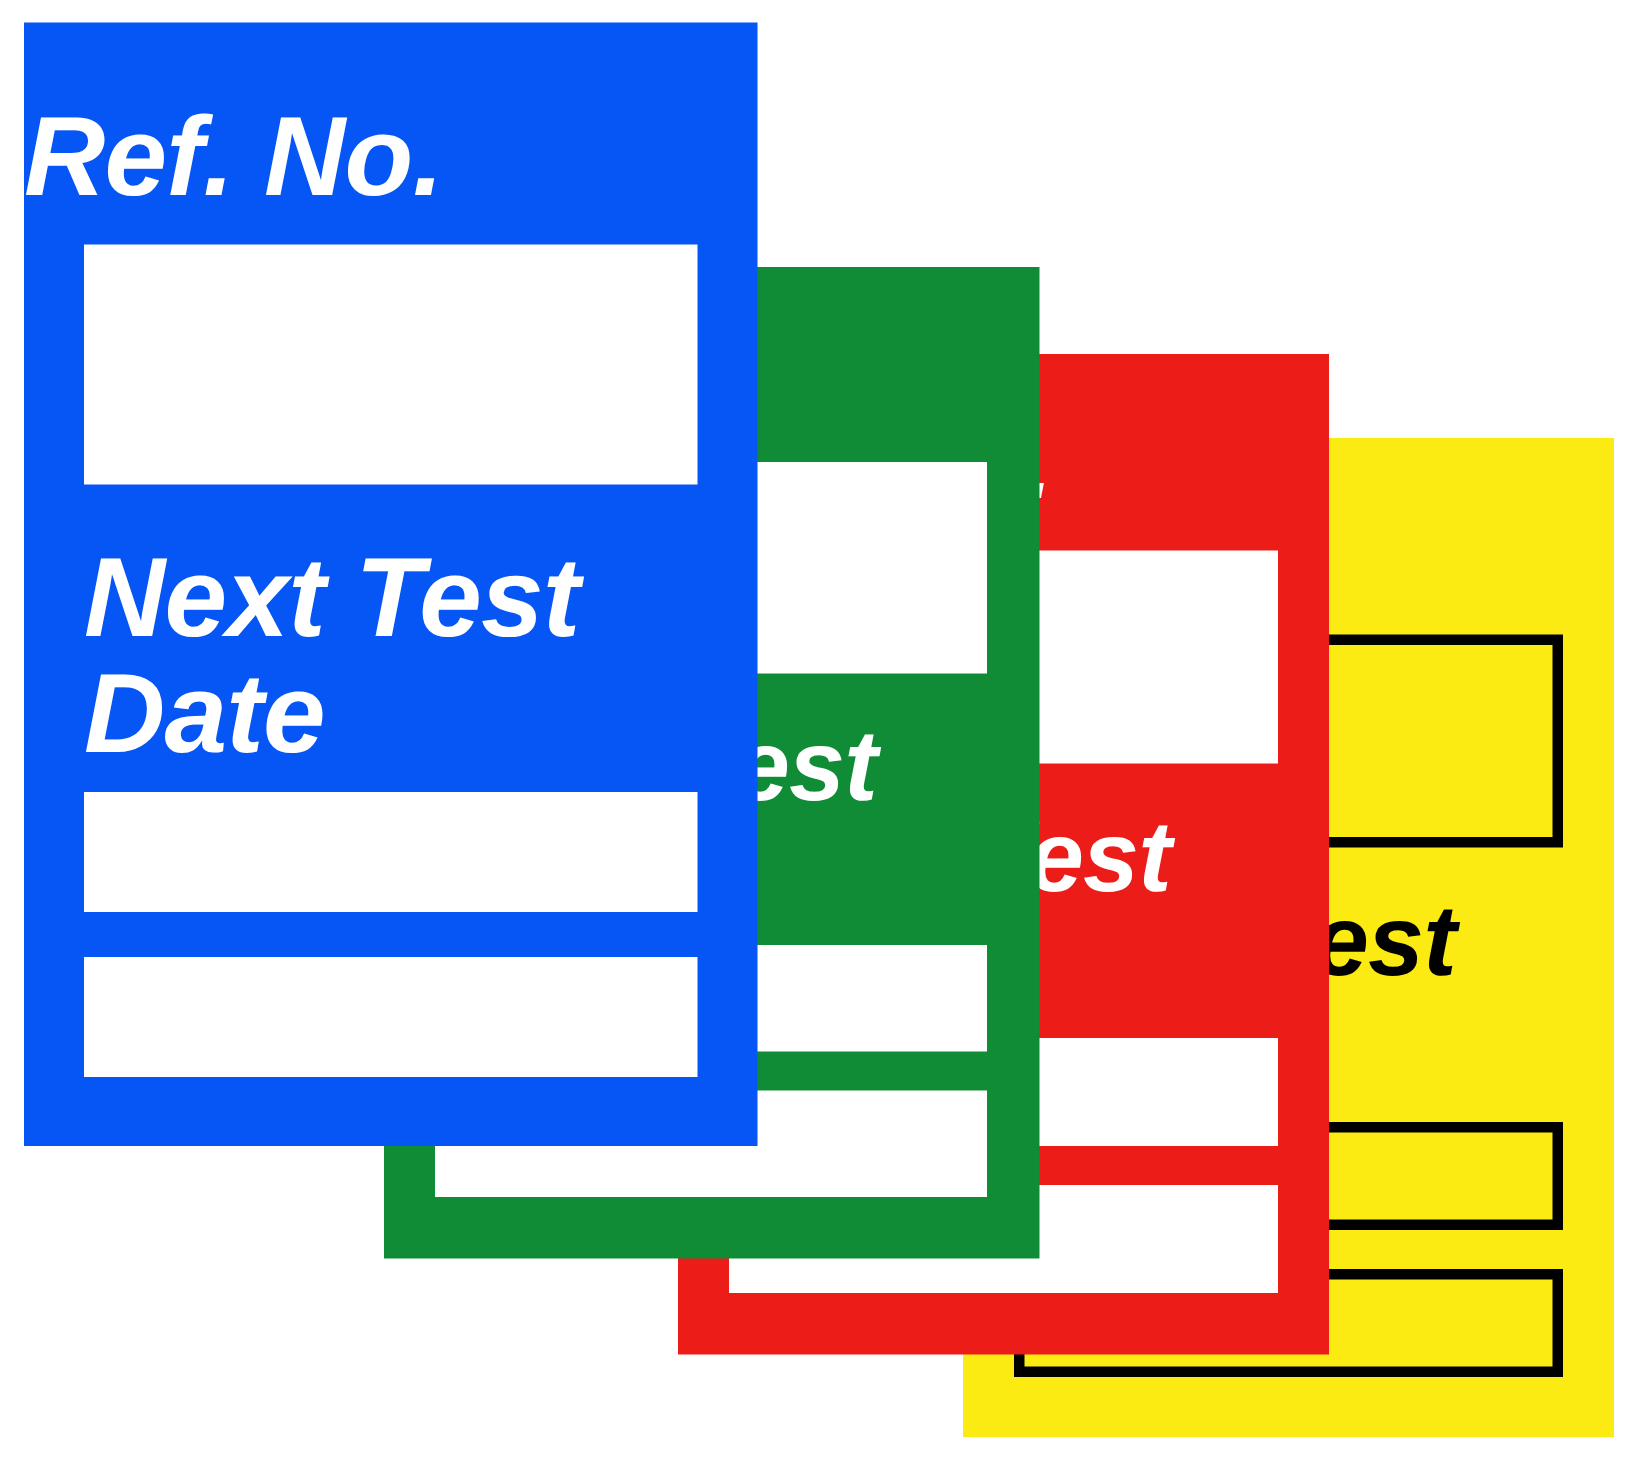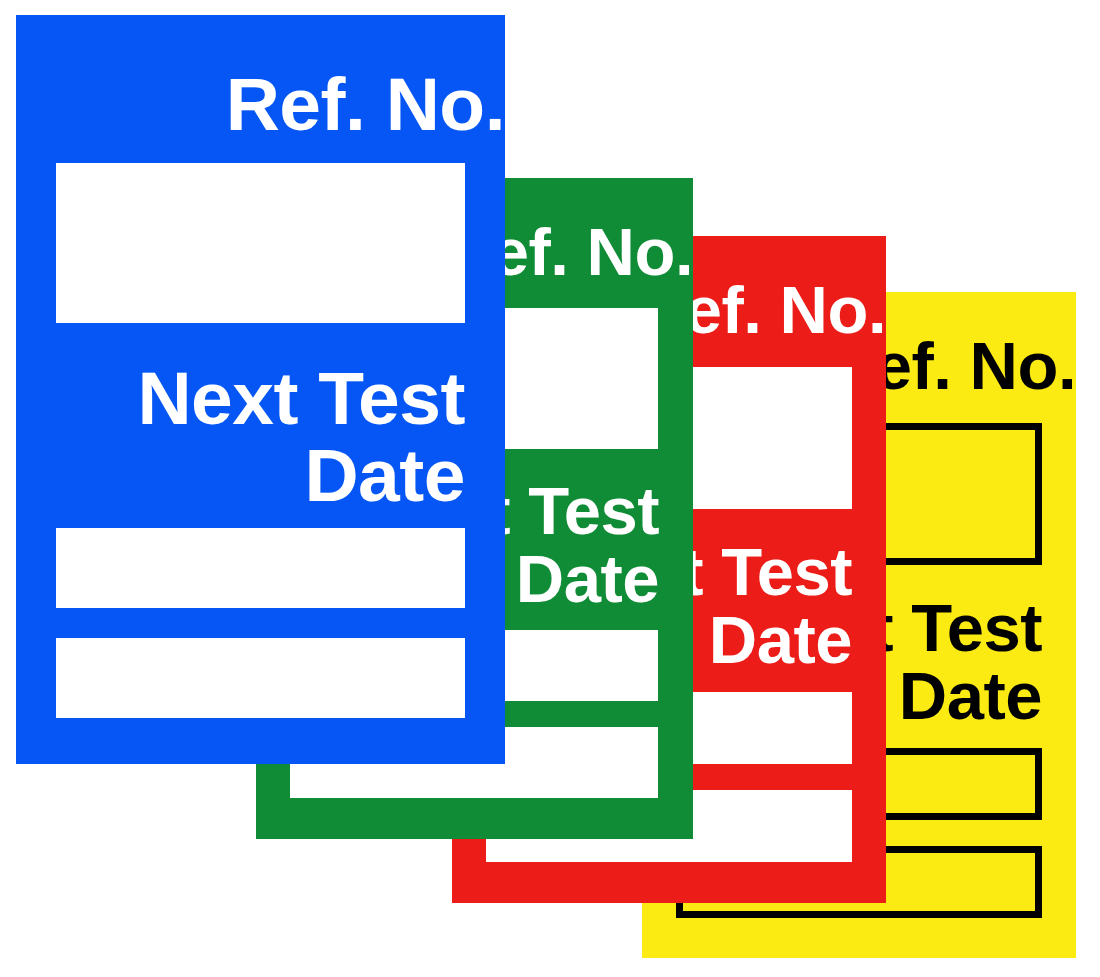--- a/index.html
+++ b/index.html
@@ -23,25 +23,26 @@
   .tag {
     position: absolute;
     box-sizing: border-box;
     overflow: hidden;
   }
 
   .tag-title {
     position: absolute;
     left: 0;
     width: 100%;
-    text-align: right;
+    text-align: left;
     font-weight: bold;
     line-height: 1.0;
     letter-spacing: -0.5px;
     white-space: nowrap;
+    font-style: italic;
   }
   .tag-title.two-line {
     white-space: normal;
     line-height: 1.02;
   }
 
   .write-box {
     position: absolute;
     box-sizing: border-box;
   }

